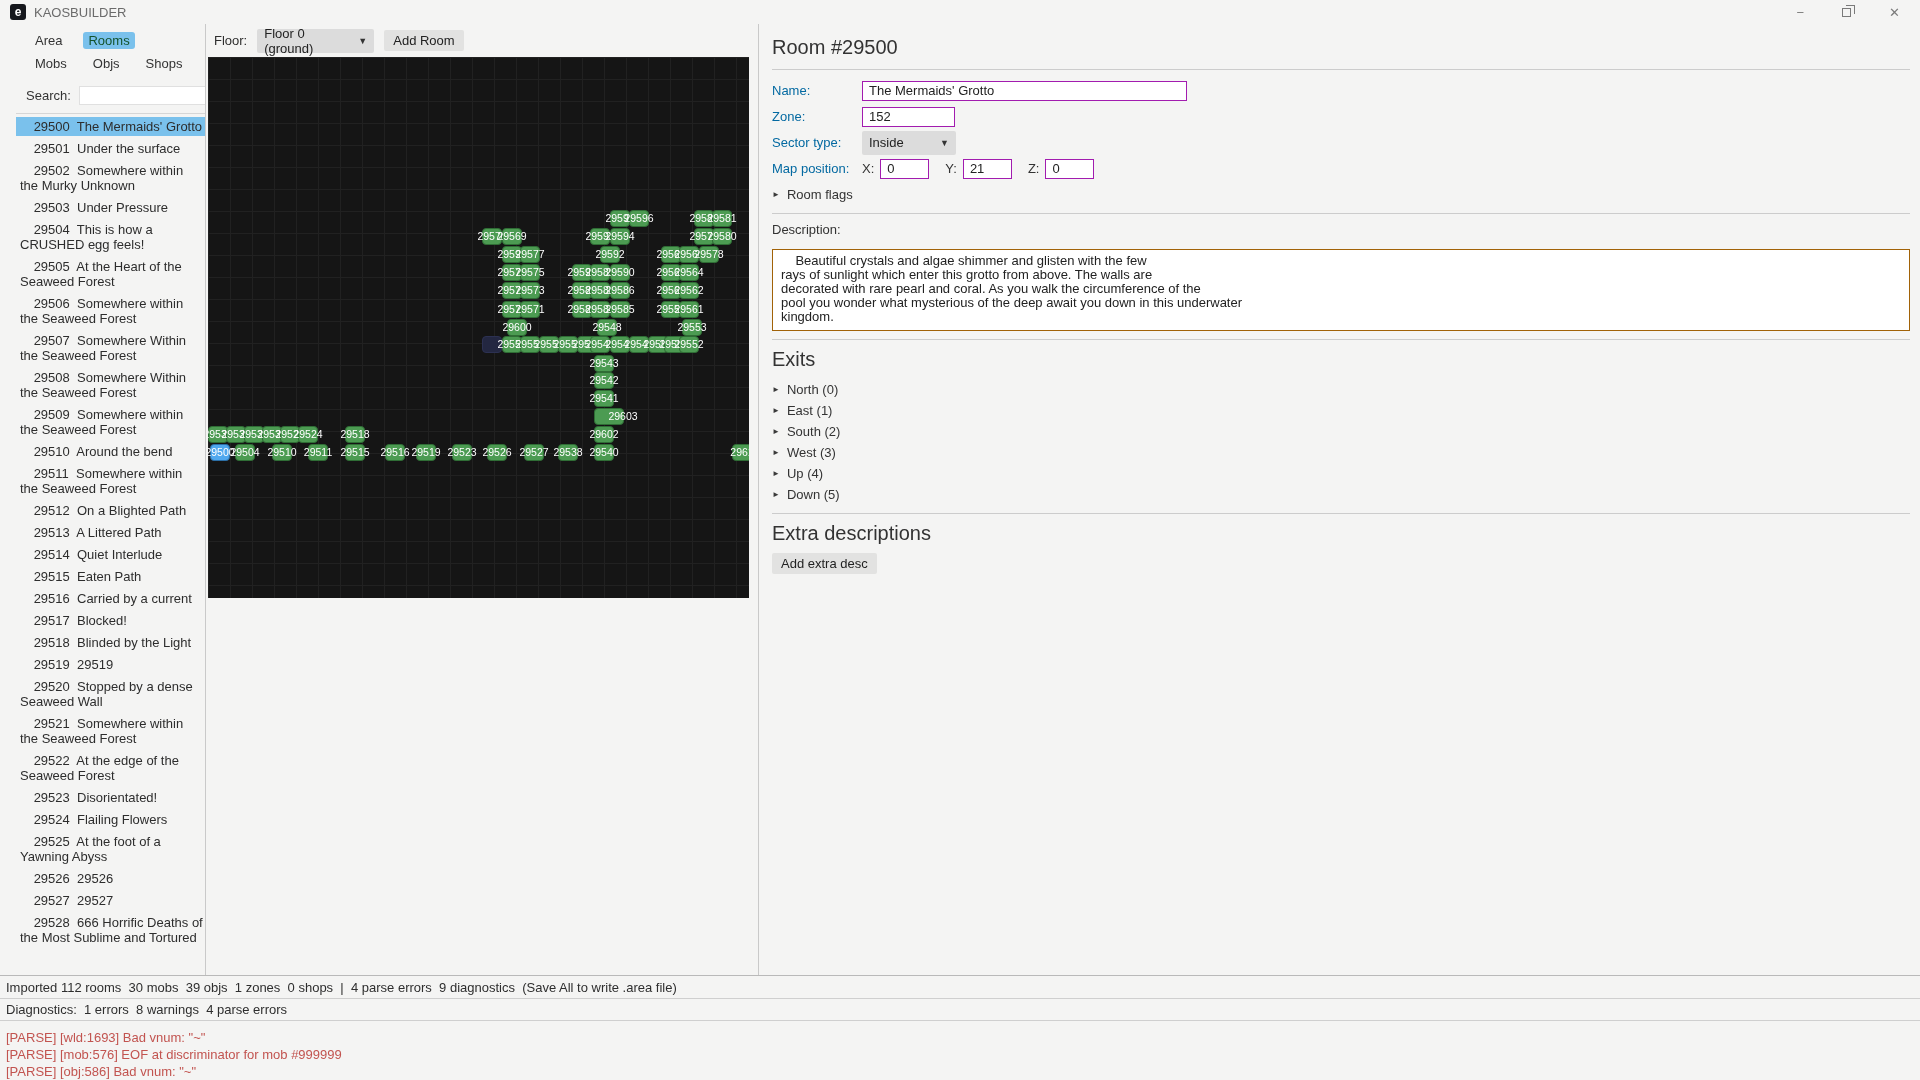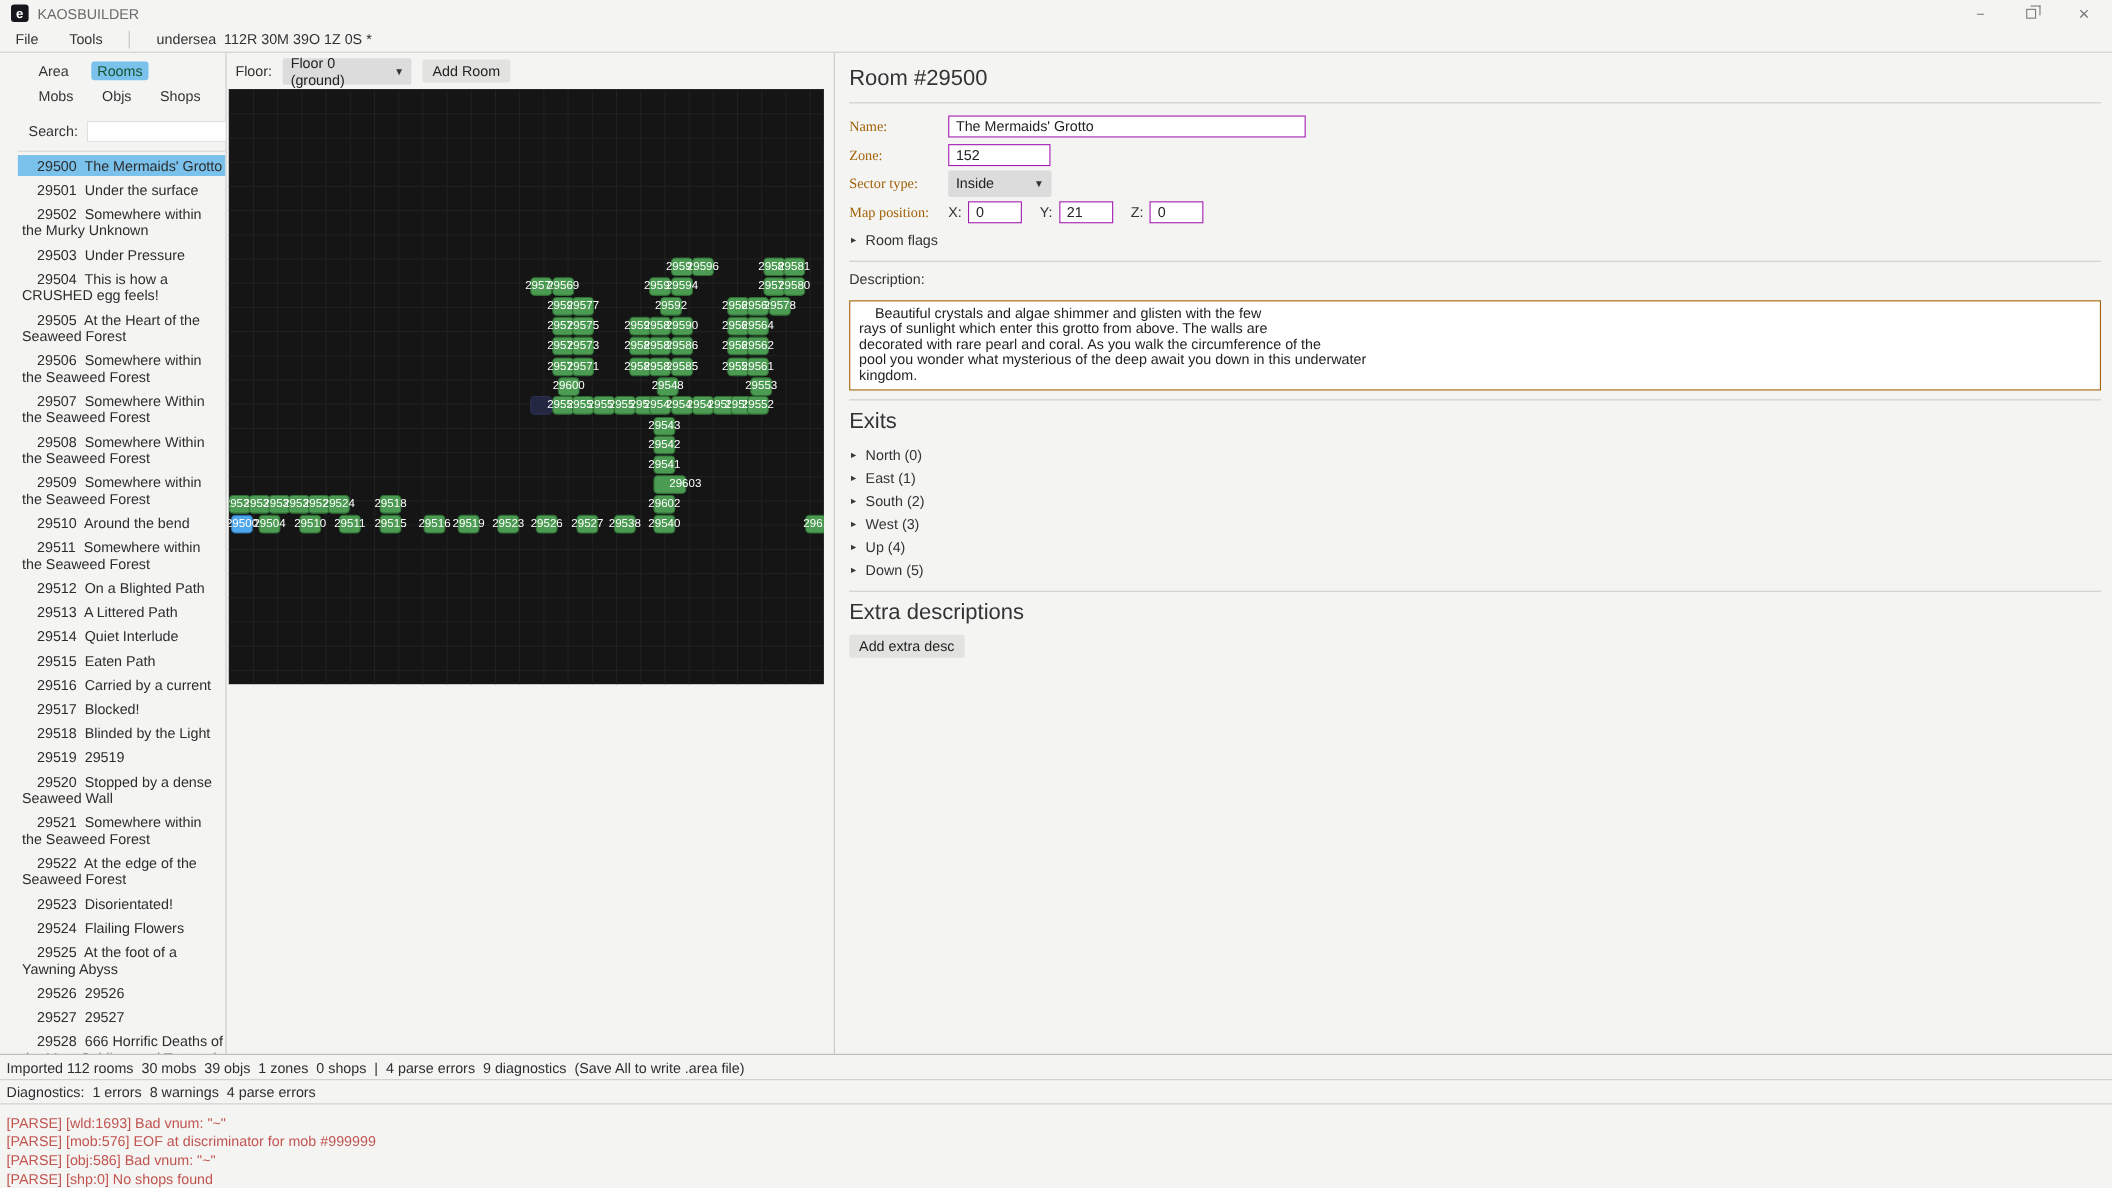--- a/index.html
+++ b/index.html
@@ -51,21 +51,21 @@
     background-size:22px 22px; }
   .map-node { position:absolute; width:20px; height:17px; background:var(--node-green); border:1px solid var(--node-border); border-radius:4px; display:flex; align-items:center; justify-content:center; }
   .map-node .nlabel { color:#fff; font-size:10.5px; white-space:nowrap; line-height:1; }
   .map-node.selected { background:var(--selected-node); border-color:#2b6ea6; }
   .map-node.dark { background:var(--dark-tile); border-color:#2c3152; }
 
   
   .inspector { flex:1 1 auto; padding:8px 10px 0 13px; overflow:hidden; }
   .insp-title { font-size:20px; color:#333; padding:4px 0 10px 0; border-bottom:1px solid #ccc; margin-bottom:10px; }
   .field-row { display:flex; align-items:center; margin-bottom:5px; height:21px; }
-  .flabel { width:90px; color:#a16207; flex:0 0 auto;font-family:Liberation Serif, serif; }
+  .flabel { width:90px; color:#0369a1; flex:0 0 auto; }
   .text-input { height:20px; border:1px solid #a21caf; background:#fff; font:inherit; color:#222; padding:0 6px; outline:none; }
   .name-input { width:325px; }
   .zone-input { width:93px; }
   .sector-dd { width:94px; }
   .axis-label { color:#333; margin:0 6px 0 0; }
   .axis-input { width:49px; margin-right:16px; }
   .collapse-row { display:flex; align-items:center; gap:7px; height:21px; color:#333; margin:2px 0; }
   .tri { font-size:8px; color:#3a3a3a; }
   .hdiv { border-top:1px solid #ccc; margin:8px 0; }
   .desc-label { color:#333; margin-bottom:12px; }
@@ -90,28 +90,20 @@
         <span>e</span>
       </div>
     <span class="win-title">KAOSBUILDER</span>
     <div class="win-controls">
       <span class="win-btn">−</span>
       <span class="win-btn"><span class="restore-glyph"></span></span>
       <span class="win-btn">✕</span>
     </div>
   </div>
 
-  <div class="menubar">
-    <div class="menu-items">
-        <span class="menu-item">File</span>
-        <span class="menu-item">Tools</span>
-      </div>
-    <div class="menu-sep"></div>
-    <span class="area-status">undersea  112R 30M 39O 1Z 0S *</span>
-  </div>
 
   <div class="content">
 
     <div class="sidebar">
       <div class="tabs">
           <span class="tab">Area</span>
           <span class="tab active">Rooms</span>
           <span class="tab">Mobs</span>
           <span class="tab">Objs</span>
           <span class="tab">Shops</span>
@@ -477,16 +469,15 @@
     </div>
 
   </div>
 
   <div class="statusbar">Imported 112 rooms  30 mobs  39 objs  1 zones  0 shops  |  4 parse errors  9 diagnostics  (Save All to write .area file)</div>
   <div class="diagbar">Diagnostics:  1 errors  8 warnings  4 parse errors</div>
   <div class="errors">
       <div class="parse-line">[PARSE] [wld:1693] Bad vnum: "~"</div>
       <div class="parse-line">[PARSE] [mob:576] EOF at discriminator for mob #999999</div>
       <div class="parse-line">[PARSE] [obj:586] Bad vnum: "~"</div>
-      <div class="parse-line">[PARSE] [shp:0] No shops found</div>
     </div>
 
 </div>
 
 </body></html>

